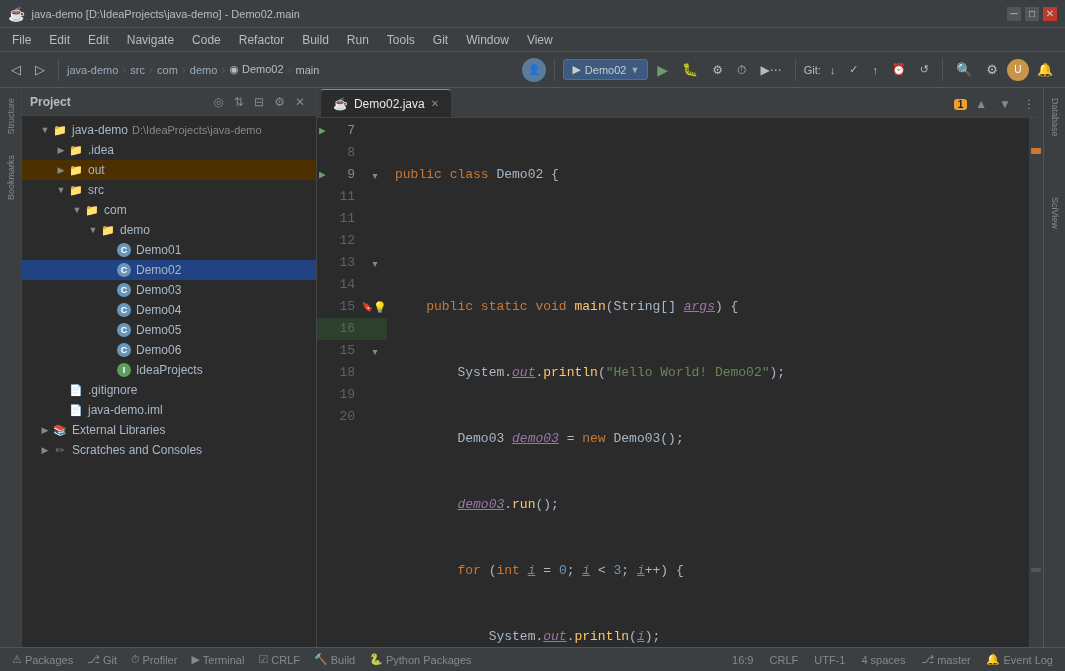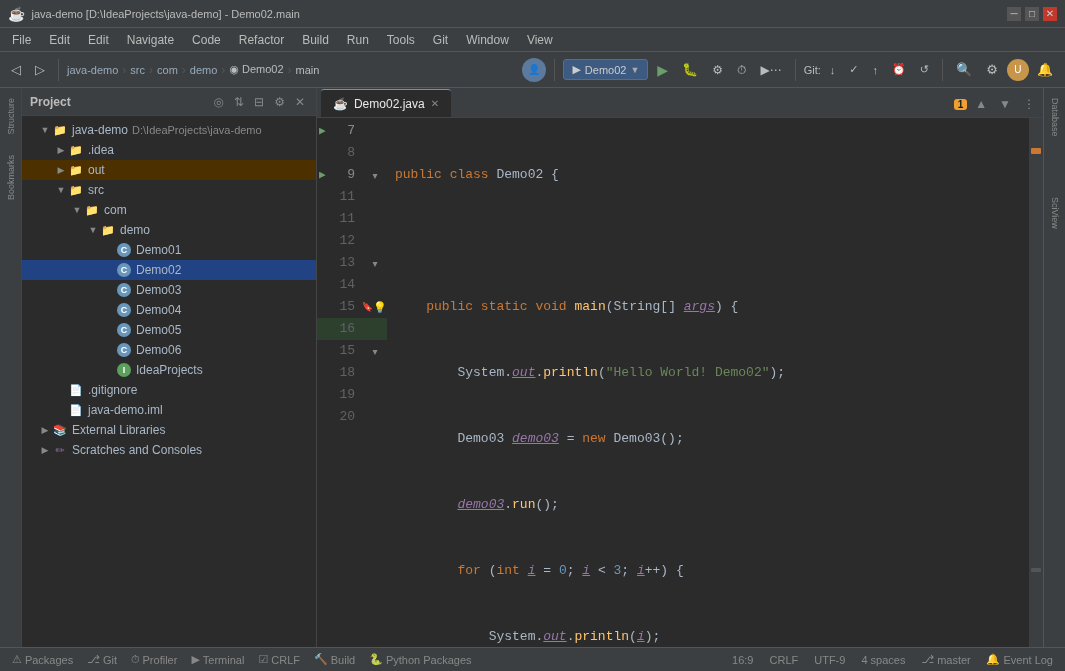--- a/index.html
+++ b/index.html
@@ -847,21 +847,21 @@
     </div>
   </div>
   <div class="status-right">
     <div class="status-item">
       <span>16:9</span>
     </div>
     <div class="status-item">
       <span>CRLF</span>
     </div>
     <div class="status-item">
-      <span>UTF-9</span>
+      <span>UTF-1</span>
     </div>
     <div class="status-item">
       <span>4 spaces</span>
     </div>
     <div class="status-item">
       <span class="status-icon">⎇</span>
       <span>master</span>
     </div>
     <div class="status-item">
       <span class="status-icon">🔔</span>

